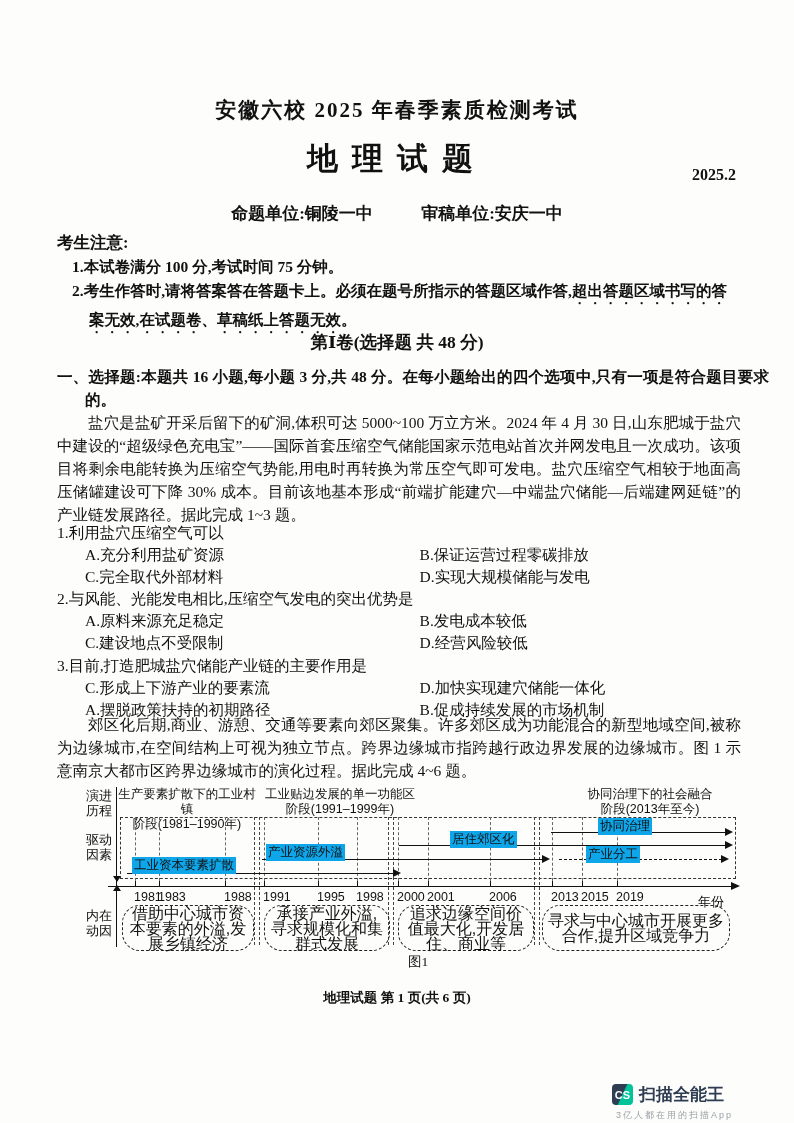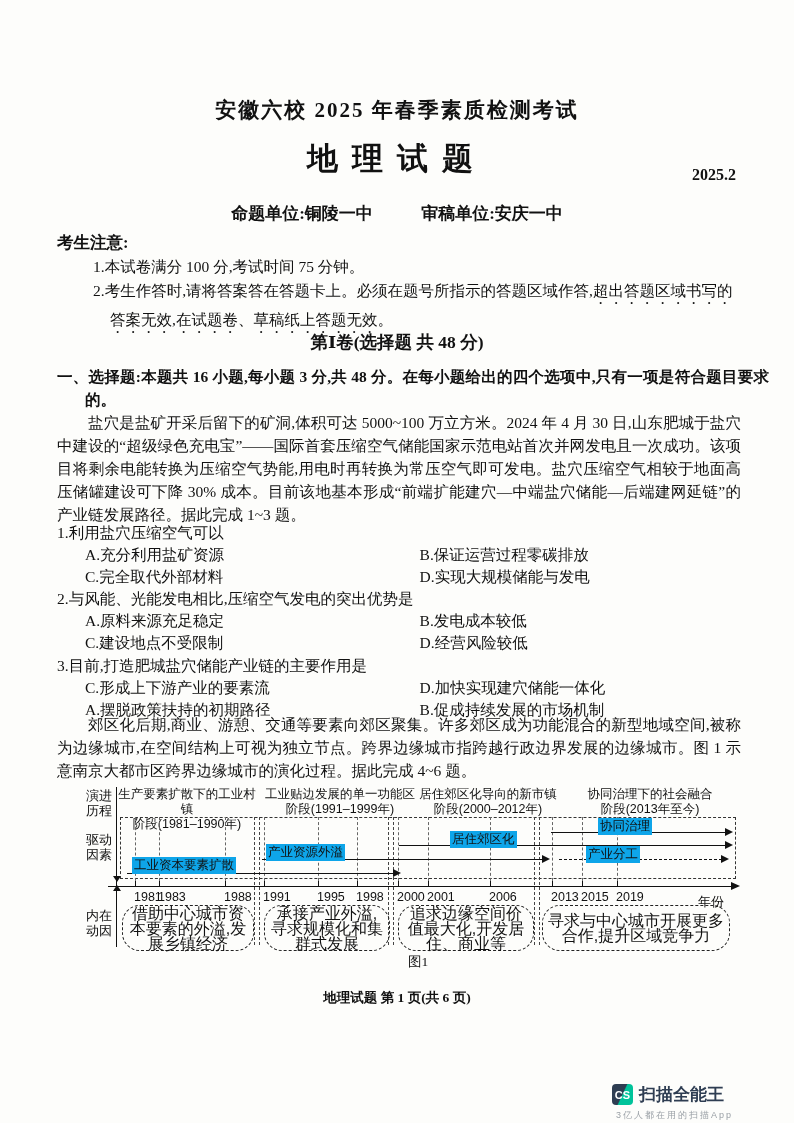--- a/index.html
+++ b/index.html
@@ -9,21 +9,21 @@
   
   .school-line{top:96px;left:0;width:100%;text-align:center;font-size:21px;font-weight:bold;letter-spacing:2px;}
   .subject-wrap{top:138px;left:0;width:100%;height:48px;text-align:center;}
   .subject-title{font-size:31px;font-weight:bold;letter-spacing:14px;}
   .date{position:absolute;right:58px;bottom:2px;font-size:16px;font-weight:bold;}
   .units{top:202px;left:0;width:100%;text-align:center;font-size:17px;font-weight:bold;}
   .units span{margin:0 22px;}
   
   .notice{top:231px;left:57px;width:684px;font-size:15.5px;line-height:24px;}
   .notice-title{font-weight:bold;font-size:16.5px;}
-  .note{margin-left:36px;font-weight:normal;padding-left:17px;text-indent:-17px;}
+  .note{margin-left:15px;font-weight:bold;padding-left:17px;text-indent:-17px;}
   .em-dots{-webkit-text-emphasis:filled dot #111;-webkit-text-emphasis-position:under right;
            text-emphasis:filled dot #111;text-emphasis-position:under right;}
   .vol1{top:330px;left:0;width:100%;text-align:center;font-size:17.5px;font-weight:bold;}
   .sec-one{top:365px;left:57px;width:684px;font-size:15.5px;font-weight:bold;line-height:23px;
            padding-left:28px;text-indent:-28px;text-align:justify;}
   
   .passage{left:57px;width:684px;font-size:15.5px;line-height:23px;text-align:justify;text-indent:2em;}
   .p1{top:411px;}
   .p2{top:713px;}
   .question{left:57px;width:684px;font-size:15.5px;line-height:22px;}
@@ -139,24 +139,20 @@
     <div class="tri tri-up"></div>
 
     <div class="stage" style="left:30px;width:146px;">
       <div>生产要素扩散下的工业村镇</div>
       <div>阶段(1981–1990年)</div>
     </div>
     <div class="stage" style="left:178px;width:156px;">
       <div>工业贴边发展的单一功能区</div>
       <div>阶段(1991–1999年)</div>
     </div>
-    <div class="stage" style="left:334px;width:140px;">
-      <div>居住郊区化导向的新市镇</div>
-      <div>阶段(2000–2012年)</div>
-    </div>
     <div class="stage" style="left:478px;width:176px;">
       <div>协同治理下的社会融合</div>
       <div>阶段(2013年至今)</div>
     </div>
 
     <div class="band"></div>
 
     <div class="sep" style="left:170px;"></div>
     <div class="sep" style="left:304px;"></div>
     <div class="sep" style="left:450px;"></div>

